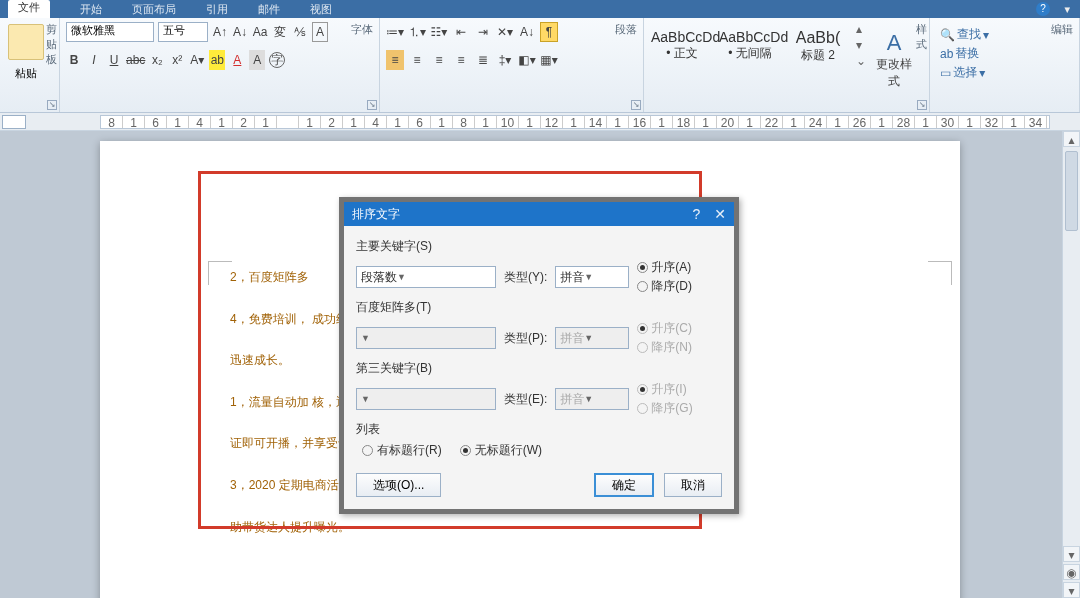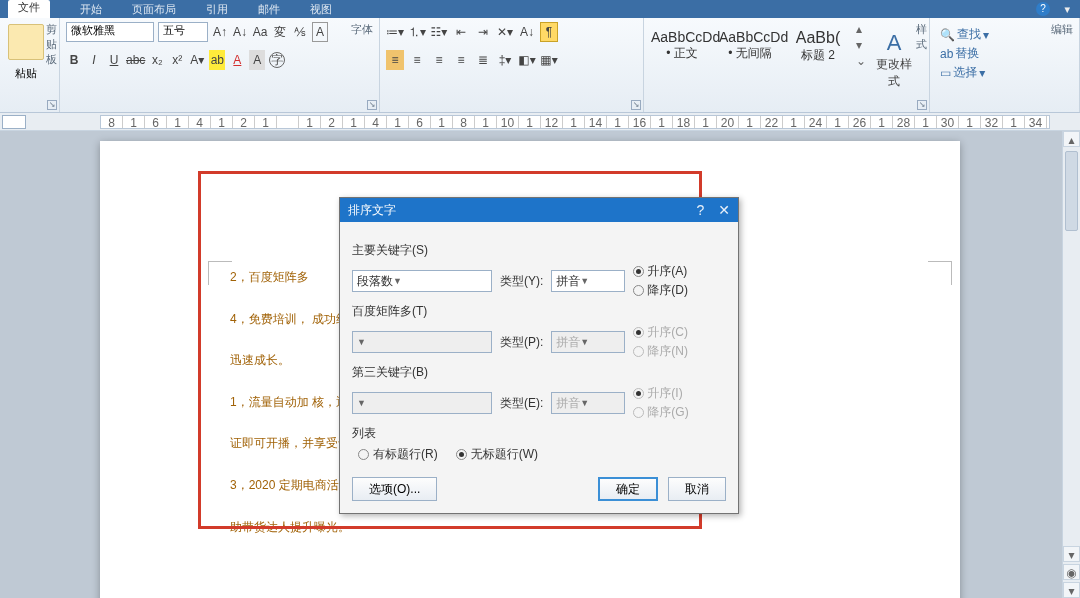--- a/index.html
+++ b/index.html
@@ -46,25 +46,25 @@
 .crop-tl{position:absolute; left:108px; top:120px; width:24px; height:24px; border-left:1px solid #bbb; border-top:1px solid #bbb;}
 .crop-tr{position:absolute; right:8px; top:120px; width:24px; height:24px; border-right:1px solid #bbb; border-top:1px solid #bbb;}
 .red-box{position:absolute; left:198px; top:40px; width:504px; height:358px; border:3px solid #d23b2a;}
 
 
 .vscroll{position:absolute; right:0; top:131px; bottom:0; width:18px; background:#e8edf2; border-left:1px solid #c8d4e0;}
 .vscroll .arrow{height:16px; text-align:center; line-height:16px; color:#666; background:#f2f5f8; border:1px solid #c8d4e0;}
 .vscroll .thumb{position:absolute; top:20px; left:2px; right:2px; height:80px; background:#cfd9e4; border:1px solid #b0bfd0; border-radius:2px;}
 
 
-.dialog{position:absolute; left:339px; top:197px; width:400px; background:#f4f4f4; border:1px solid #737373; box-shadow:2px 2px 6px rgba(0,0,0,.3);}
+.dialog{position:absolute; left:339px; top:197px; width:400px; background:#f4f4f4; border:5px solid #737373; box-shadow:2px 2px 6px rgba(0,0,0,.3);}
 .dlg-title{height:24px; background:#1e74c9; color:#fff; display:flex; align-items:center; padding:0 8px; font-size:12px; justify-content:space-between;}
 .dlg-title .tbtns{display:flex; gap:14px;}
 .dlg-title .tbtns span{color:#e8f0f9; cursor:default; font-size:14px;}
-.dlg-body{padding:16px 12px 12px 12px; font-size:11px; color:#333;}
+.dlg-body{padding:8px 12px 12px 12px; font-size:11px; color:#333;}
 .dlg-row{display:flex; align-items:center; gap:8px; margin:4px 0;}
 .dlg-row label{white-space:nowrap;}
 .dlg-sel{border:1px solid #9bb0c7; background:#fff; height:22px; font-size:11px; padding:0 4px; display:flex; align-items:center; }
 .dlg-sel.dis{background:#eee; color:#aaa;}
 .dlg-sel .car{color:#666; font-size:9px;}
 .radio-col{display:flex; flex-direction:column; gap:2px; font-size:11px;}
 .radio-col.dis{color:#aaa;}
 .radio-col span{display:flex; align-items:center; gap:3px;text-align:center;}
 .rcircle{width:11px; height:11px; border:1px solid #888; border-radius:50%; display:inline-flex; align-items:center; justify-content:center;}
 .rcircle.on::after{content:""; width:5px; height:5px; background:#333; border-radius:50%;}
@@ -147,20 +147,21 @@
         <span class="icon-btn" style="background:#f0c36d">≡</span>
         <span class="icon-btn">≡</span>
         <span class="icon-btn">≡</span>
         <span class="icon-btn">≡</span>
         <span class="icon-btn">≣</span>
         <span class="icon-btn">‡▾</span>
         <span class="icon-btn">◧▾</span>
         <span class="icon-btn">▦▾</span>
       </div>
     </div>
+    <div class="group-label">段落</div>
     <div class="corner">↘</div>
   </div>
 
   <div class="group" style="width:286px">
     <div class="group-body">
       <div class="style-box">
         <div class="prev">AaBbCcDd</div>
         <div>• 正文</div>
       </div>
       <div class="style-box">

